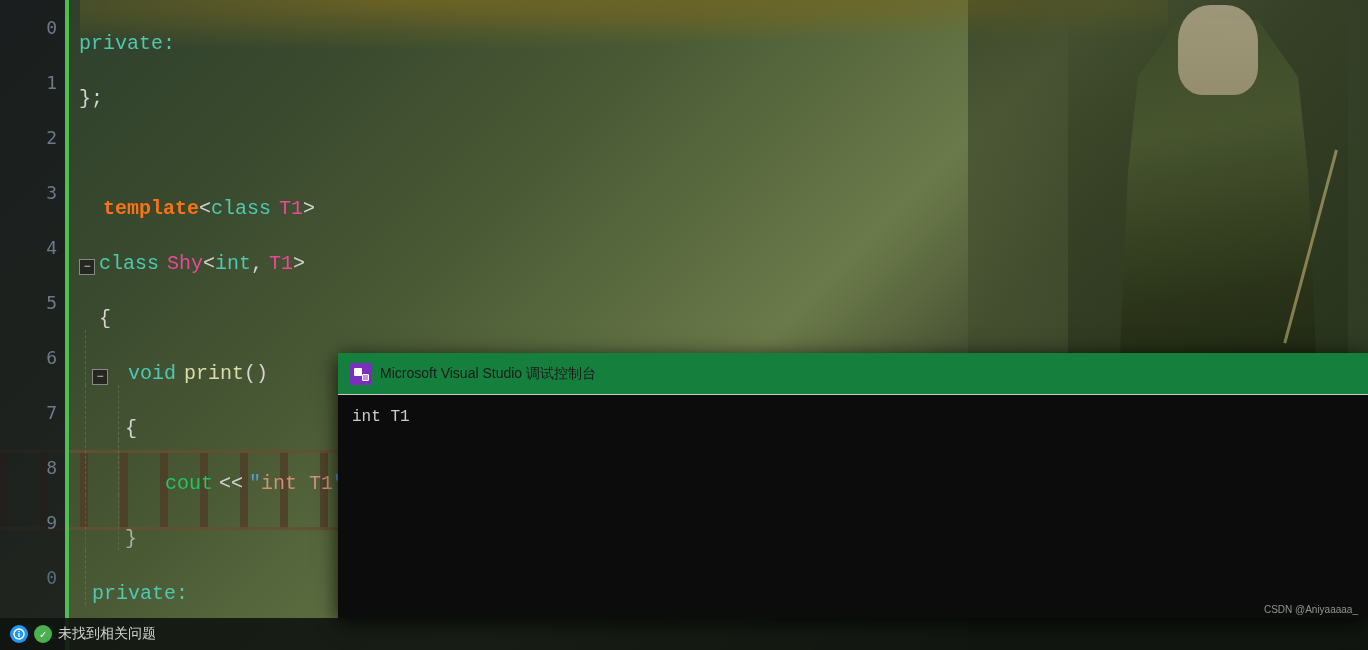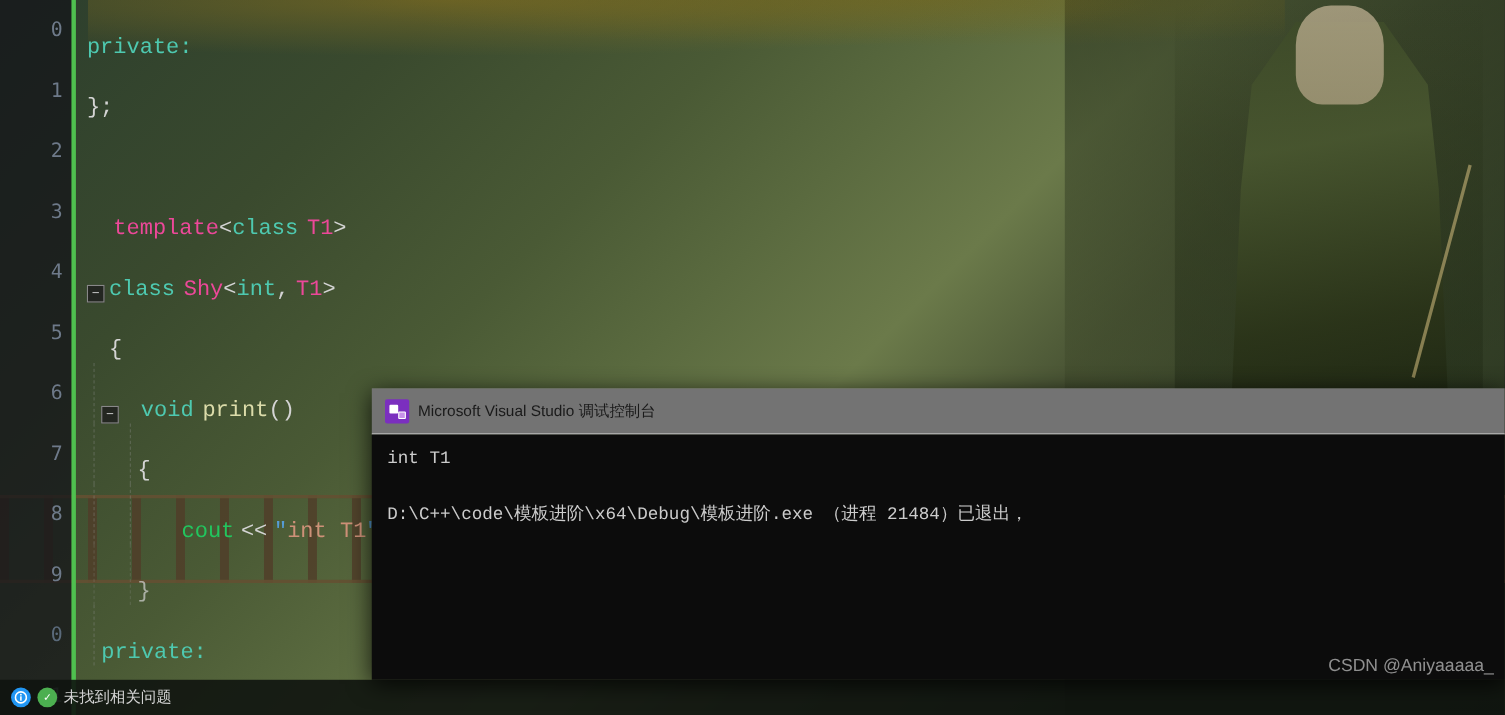--- a/index.html
+++ b/index.html
@@ -148,21 +148,21 @@
     .kw-void { color: #4ec9b0; }
     .kw-int { color: #4ec9b0; }
     .fn-name { color: #dcdcaa; }
     .kw-private { color: #4ec9b0; }
     .kw-public { color: #4ec9b0; }
     .identifier { color: #ec4899; }
     .punct { color: #d4d4d4; }
     .string-lit { color: #ce9178; }
     .cout-sym { color: #22c55e; }
     .endl-kw { color: #4ec9b0; }
-    .template-kw { color: #ec4899; }
+    .template-kw { color: #f97316; font-weight: bold; }
     .plain { color: #d4d4d4; }
     .op { color: #d4d4d4; }
 
     
     .status-bar {
       position: absolute;
       bottom: 0;
       left: 0;
       right: 0;
       height: 32px;
@@ -209,21 +209,21 @@
       bottom: 32px;
       left: 338px;
       right: 0;
       height: 265px;
       z-index: 20;
       box-shadow: 0 4px 20px rgba(0,0,0,0.8);
     }
 
     .console-titlebar {
       height: 42px;
-      background: #737373;
+      background: #15803d;
       display: flex;
       align-items: center;
       padding: 0 12px;
       border-bottom: 1px solid #ccc;
     }
 
     .console-icon {
       width: 22px;
       height: 22px;
       background: #7b2fbf;
@@ -268,21 +268,21 @@
     .console-line.press-key {
       color: #999;
     }
 
     
     .watermark {
       position: absolute;
       bottom: 35px;
       right: 10px;
       color: rgba(200, 200, 200, 0.7);
-      font-size: 16px;
+      font-size: 10px;
       font-family: Arial, sans-serif;
       z-index: 25;
     }
 
     
     .foliage-top {
       position: absolute;
       top: 0;
       left: 80px;
       right: 200px;
@@ -452,21 +452,20 @@
         <div style="width:16px; height:14px; position:relative;">
           <div style="position:absolute; top:1px; left:1px; width:8px; height:8px; background:white; border-radius:1px;"></div>
           <div style="position:absolute; bottom:0; right:0; width:7px; height:7px; background:#c792e9; border-radius:1px; border:1px solid white;"></div>
         </div>
       </div>
       <span class="console-title-text">Microsoft Visual Studio 调试控制台</span>
     </div>
     <div class="console-body">
       <div class="console-line output-text">int T1</div>
       <div class="console-line">&nbsp;</div>
-      <div class="console-line path-text">D:\C++\code\模板进阶\x64\Debug\模板进阶.exe （进程 21484）已退出，</div>
     </div>
   </div>
 
   <div class="status-bar">
     <div class="status-icon">
       <svg width="12" height="12" viewBox="0 0 12 12">
         <circle cx="6" cy="6" r="5" fill="none" stroke="white" stroke-width="1.5"></circle>
         <rect x="5.3" y="5" width="1.4" height="4" fill="white"></rect>
         <circle cx="6" cy="3.5" r="0.8" fill="white"></circle>
       </svg>

